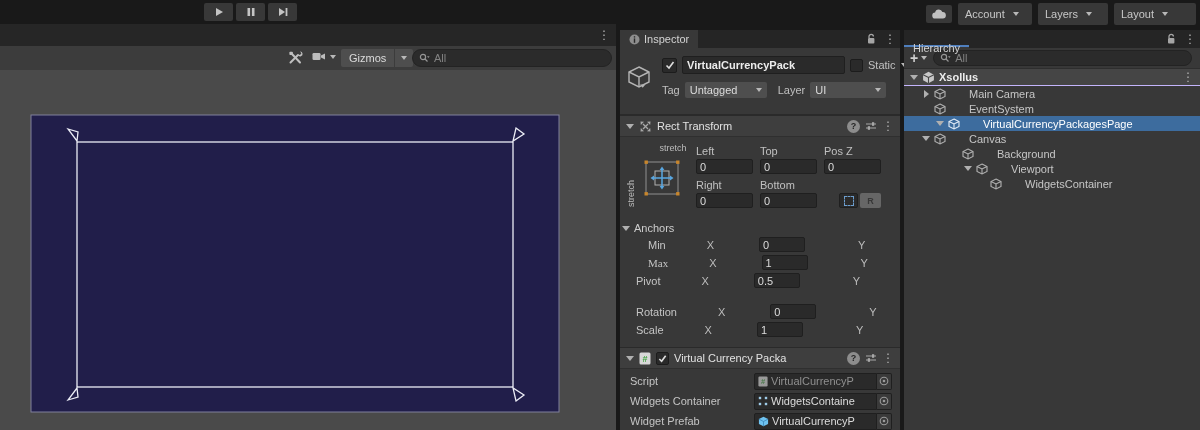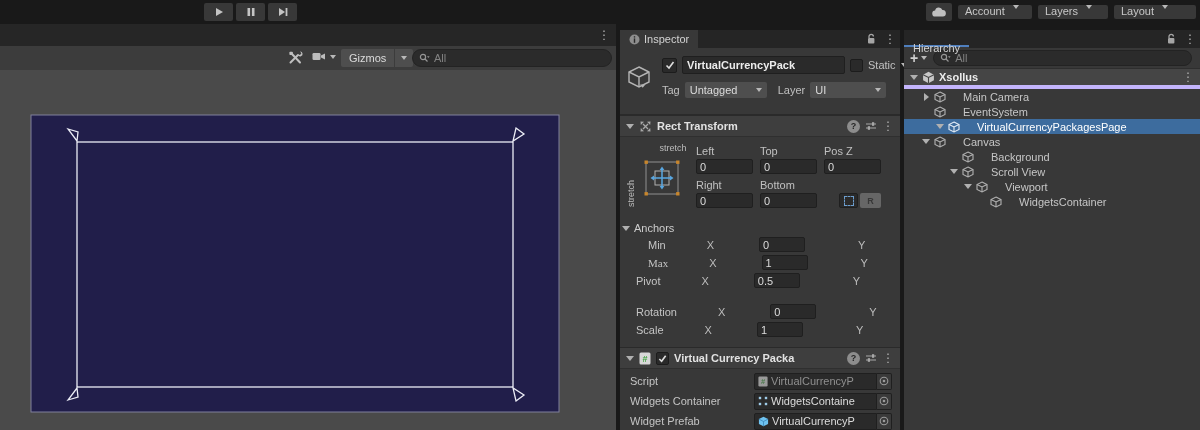--- a/index.html
+++ b/index.html
@@ -6,21 +6,21 @@
   .root{position:relative;width:1200px;height:430px;background:#191919;
         font-family:"Liberation Sans",sans-serif;font-size:11px;color:#c8c8c8;
         overflow:hidden;-webkit-font-smoothing:antialiased;}
   .abs{position:absolute;}
   
   .main-toolbar{left:0;top:0;width:1200px;height:24px;background:#191919;}
   .tbtn{height:18px;background:#383838;border-radius:2px;display:flex;align-items:center;justify-content:center;}
   .play-group{left:204px;top:3px;display:flex;gap:3px;}
   .play-group .tbtn{width:29px;}
   .tb-right{right:4px;top:3px;display:flex;gap:6px;align-items:center;}
-  .dd{height:14px;background:#383838;border-radius:2px;display:flex;align-items:flex-start;
+  .dd{height:22px;background:#383838;border-radius:2px;display:flex;align-items:center;
       padding:0 7px;gap:8px;color:#c8c8c8;}
   .caret{width:0;height:0;border-left:4px solid transparent;border-right:4px solid transparent;
          border-top:5px solid #b8b8b8;display:inline-block;}
   .caret.sm{border-left-width:3px;border-right-width:3px;border-top-width:4px;}
   
   .scene-tabbar{left:0;top:24px;width:616px;height:22px;background:#262626;}
   .kebab{color:#b4b4b4;font-size:12px;line-height:1;letter-spacing:0;}
   .scene-controlbar{left:0;top:46px;width:616px;height:24px;background:#3c3c3c;border-bottom:1px solid #2c2c2c;}
   .gizmos-btn{left:341px;top:3px;height:18px;display:flex;background:#4e4e4e;border-radius:2px;overflow:hidden;align-items:stretch;}
   .gizmos-btn .lbl{padding:0 8px;display:flex;align-items:center;color:#dcdcdc;}
@@ -46,21 +46,21 @@
   .checkbox{width:13px;height:13px;background:#2a2a2a;border:1px solid #1c1c1c;border-radius:2px;
             display:flex;align-items:center;justify-content:center;flex:0 0 auto;}
   .namefield{height:16px;flex:0 0 130px;background:#2a2a2a;border:1px solid #1f1f1f;border-radius:2px;
              color:#ececec;font-weight:bold;font-family:"Liberation Sans",sans-serif;font-size:11px;padding:0 4px;outline:none;}
   .minilabel{color:#c0c0c0;}
   .dd2{height:16px;background:#4e4e4e;border-radius:2px;display:flex;align-items:center;
        justify-content:space-between;padding:0 5px;color:#dcdcdc;gap:6px;}
   
   .comp-header{height:20px;display:flex;align-items:center;gap:5px;padding:0 6px;
                border-top:1px solid #2a2a2a;border-bottom:1px solid #2f2f2f;background:#3e3e3e;}
-  .comp-header .title{font-weight:bold;color:#e2e2e2;flex:1 1 auto;white-space:nowrap;overflow:hidden;}
+  .comp-header .title{font-weight:normal;color:#e2e2e2;flex:1 1 auto;white-space:nowrap;overflow:hidden;}
   .fold{width:0;height:0;border-left:4px solid transparent;border-right:4px solid transparent;
         border-top:5px solid #b0b0b0;flex:0 0 auto;}
   .fold.right{border-top:4px solid transparent;border-bottom:4px solid transparent;
               border-left:5px solid #b0b0b0;border-right:none;}
   .hicon{display:flex;align-items:center;justify-content:center;color:#aaa;flex:0 0 auto;}
   .qicon{width:13px;height:13px;border-radius:50%;background:#8d8d8d;color:#262626;font-weight:bold;
          font-size:9px;display:flex;align-items:center;justify-content:center;}
   
   .rt-body{position:relative;height:206px;}
   .aw-top{position:absolute;left:23px;top:6px;width:60px;text-align:center;font-size:9px;color:#bcbcbc;}
@@ -89,26 +89,26 @@
   .obj-row .olabel{flex:0 0 124px;color:#c4c4c4;white-space:nowrap;overflow:hidden;}
   .objfield{flex:1 1 auto;height:15px;background:#2a2a2a;border:1px solid #1f1f1f;border-radius:2px 0 0 2px;
             display:flex;align-items:center;gap:3px;padding:0 3px;color:#dcdcdc;overflow:hidden;white-space:nowrap;}
   .objpick{flex:0 0 15px;height:17px;background:#3a3a3a;border:1px solid #1f1f1f;border-left:none;
            border-radius:0 2px 2px 0;display:flex;align-items:center;justify-content:center;box-sizing:border-box;}
   .dim{color:#8f8f8f;}
   
   .h-toolbar{height:20px;display:flex;align-items:center;padding:0 8px 0 6px;gap:6px;border-bottom:1px solid #2e2e2e;}
   .plus{color:#d0d0d0;font-size:14px;font-weight:bold;line-height:1;}
   .scene-row{height:16px;background:#454545;display:flex;align-items:center;gap:4px;padding:0 6px;
-             border-bottom:4px solid #c4b5fd;}
+             border-bottom:1px solid #c4b5fd;}
   .scene-row .sname{font-weight:bold;color:#ececec;flex:1 1 auto;}
   .hrow{height:15px;display:flex;align-items:center;gap:2px;color:#c6c6c6;}
   .hrow .sp{width:12px;flex:0 0 auto;display:flex;justify-content:center;}
   .hrow.sel{background:#3d6c9e;color:#fff;}
-  .hlabel{margin-left:15px;white-space:nowrap;}
+  .hlabel{margin-left:21px;white-space:nowrap;}
   svg{display:block;}
 </style>
 </head>
 <body>
 
 <div class="root">
 
   <div class="abs main-toolbar">
     <div class="abs play-group">
       <div class="tbtn">
@@ -554,32 +554,20 @@
     <div class="hrow" style="padding-left:44px;">
       <span class="sp"></span>
       <span class="hicon">
         <svg width="12" height="12" viewBox="0 0 12 12">
             <path d="M6 1 L11 3.5 V8.5 L6 11 L1 8.5 V3.5 Z" fill="none" stroke="#b2b2b2" stroke-width="1.1"></path>
             <path d="M1 3.5 L6 6 L11 3.5 M6 6 V11" fill="none" stroke="#b2b2b2" stroke-width="1.1"></path>
           </svg>
       </span>
       <span class="hlabel">Background</span>
     </div>
-    <div class="hrow" style="padding-left:44px;">
-      <span class="sp">
-          <span class="fold"></span>
-        </span>
-      <span class="hicon">
-        <svg width="12" height="12" viewBox="0 0 12 12">
-            <path d="M6 1 L11 3.5 V8.5 L6 11 L1 8.5 V3.5 Z" fill="none" stroke="#b2b2b2" stroke-width="1.1"></path>
-            <path d="M1 3.5 L6 6 L11 3.5 M6 6 V11" fill="none" stroke="#b2b2b2" stroke-width="1.1"></path>
-          </svg>
-      </span>
-      <span class="hlabel">Scroll View</span>
-    </div>
     <div class="hrow" style="padding-left:58px;">
       <span class="sp">
           <span class="fold"></span>
         </span>
       <span class="hicon">
         <svg width="12" height="12" viewBox="0 0 12 12">
             <path d="M6 1 L11 3.5 V8.5 L6 11 L1 8.5 V3.5 Z" fill="none" stroke="#b2b2b2" stroke-width="1.1"></path>
             <path d="M1 3.5 L6 6 L11 3.5 M6 6 V11" fill="none" stroke="#b2b2b2" stroke-width="1.1"></path>
           </svg>
       </span>

